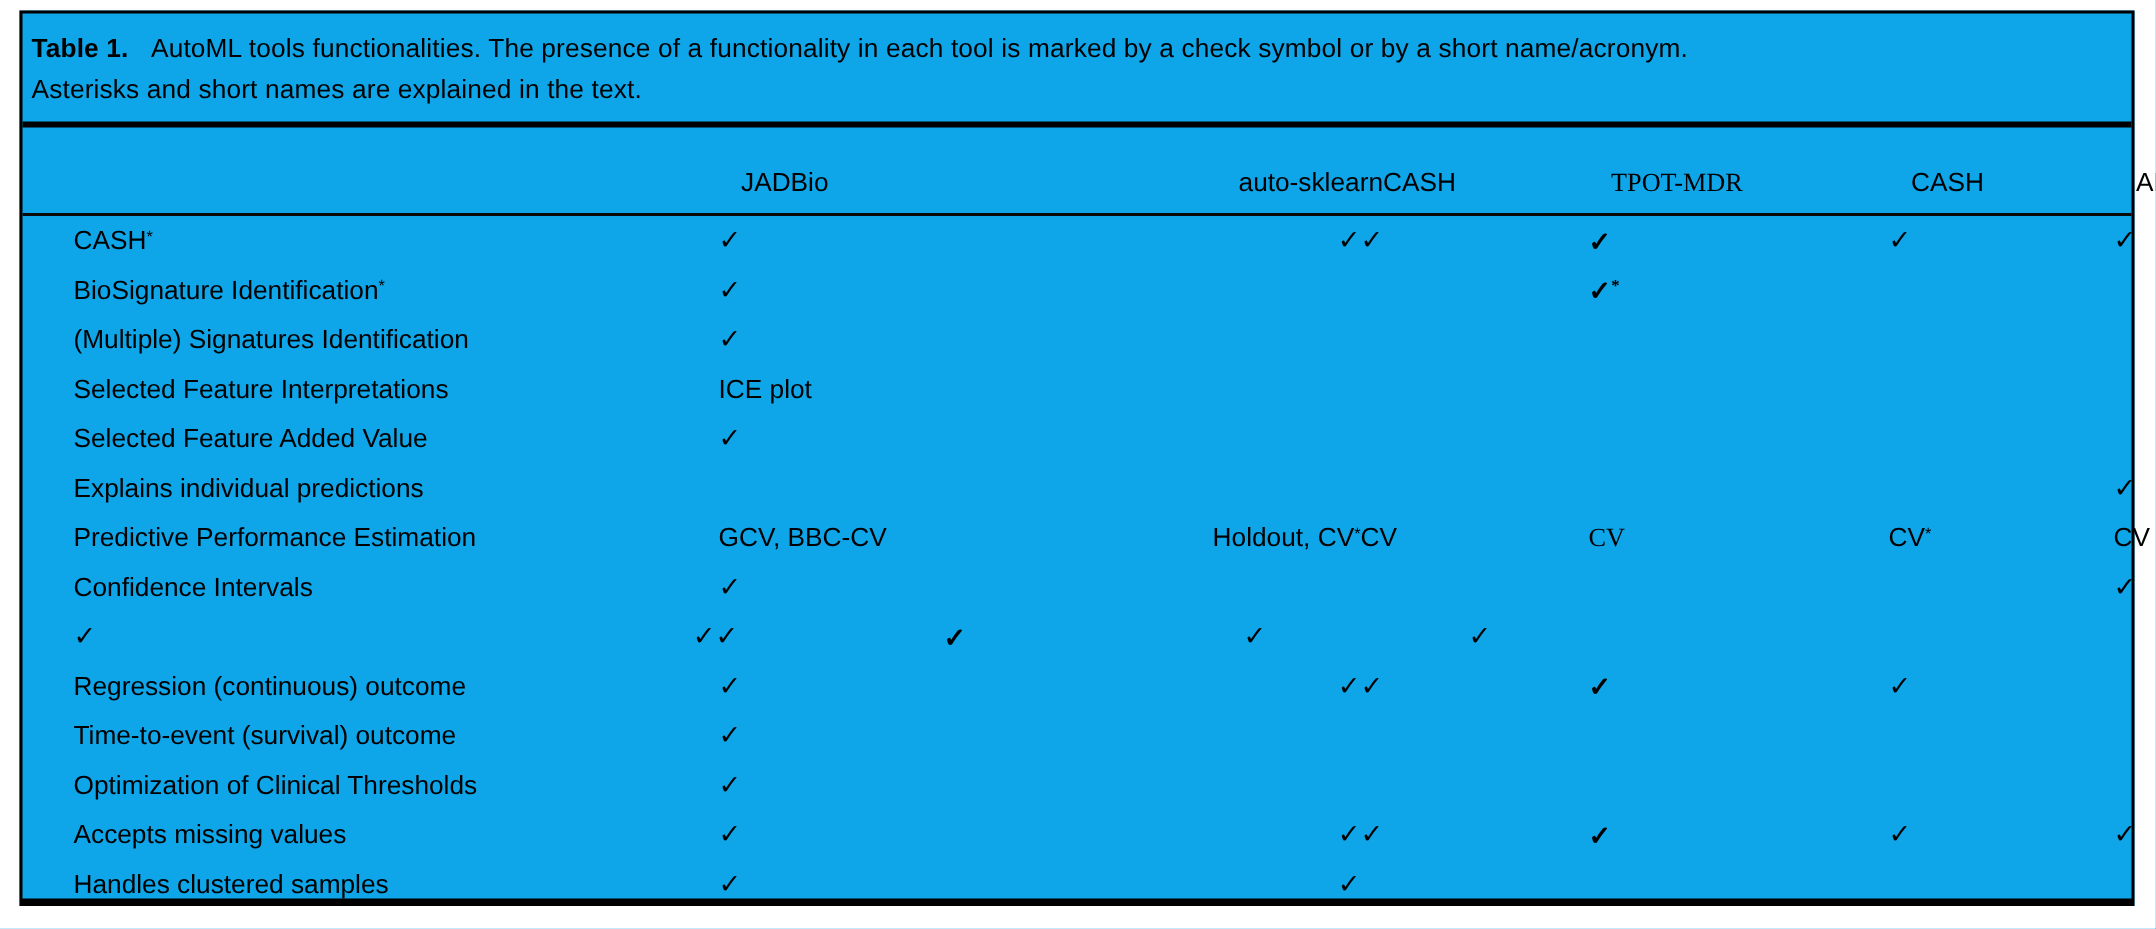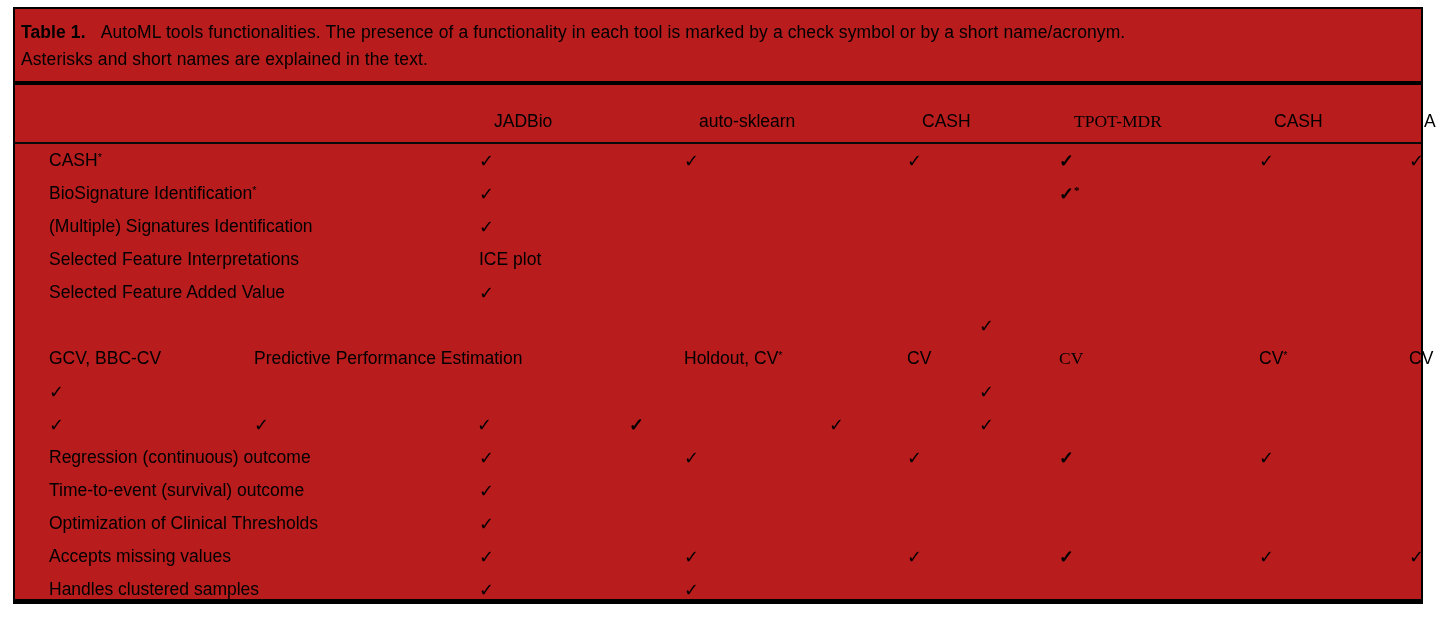--- a/index.html
+++ b/index.html
@@ -7,21 +7,21 @@
     width:1437px;height:619px;position:relative;overflow:hidden;
     font-family:"Liberation Sans","DejaVu Sans",sans-serif;
     color:#000;
     -webkit-font-smoothing:antialiased;
   }
   .frame{
     position:absolute;left:13px;top:7px;width:1410px;height:597px;
     box-sizing:border-box;
     border:2px solid #000;
     border-bottom-width:5px;
-    background:#b91c1c;
+    background:#0ea5e9;
   }
   .caption{
     padding:10px 8px 0 6px;
     font-size:17.5px;line-height:27px;
     letter-spacing:0.1px;
   }
   .caption .cap-label{font-weight:700;margin-right:15px;}
   .rule-thick{height:4px;background:#000;margin-top:8px;}
   .rule-thin{height:2px;background:#0a0a0a;}
   .header-row{
@@ -30,21 +30,21 @@
     font-size:17.5px;
     margin-left:43px;
   }
   .row{
     display:flex;align-items:center;
     height:33px;padding:0 6px;
     font-size:17.5px;white-space:nowrap;margin-left:28px;
   }
   .c0{width:430px;flex:none;}
   .c1{width:205px;flex:none;}
-  .c2{width:223px;flex:none;}
+  .c2{width:223px;flex:none;text-align:right;}
   .c3{width:152px;flex:none;}
   .c4{width:200px;flex:none;font-family:Liberation Serif, serif;}
   .c5{width:150px;flex:none;}
   .c6{flex:1;text-align:left;}
   .cell{overflow:visible;}
   .check{font-weight:700;font-size:18px;}
   sup{font-size:62%;line-height:0;position:relative;top:-0.45em;vertical-align:baseline;}
 </style>
 </head>
 <body>
@@ -105,37 +105,39 @@
       <div class="row">
         <div class="cell c0">Selected Feature Added Value</div>
         <div class="cell c1 check">✓</div>
         <div class="cell c2"></div>
         <div class="cell c3"></div>
         <div class="cell c4"></div>
         <div class="cell c5"></div>
         <div class="cell c6"></div>
       </div>
       <div class="row">
+        <div class="cell c0">Explains individual predictions</div>
         <div class="cell c1"></div>
         <div class="cell c2"></div>
         <div class="cell c3"></div>
         <div class="cell c4"></div>
         <div class="cell c5"></div>
         <div class="cell c6 check">✓</div>
       </div>
       <div class="row">
+        <div class="cell c0">Predictive Performance Estimation</div>
         <div class="cell c1">GCV, BBC-CV</div>
-        <div class="cell c0">Predictive Performance Estimation</div>
         <div class="cell c2">Holdout, CV<sup>*</sup></div>
         <div class="cell c3">CV</div>
         <div class="cell c4">CV</div>
         <div class="cell c5">CV<sup>*</sup></div>
         <div class="cell c6">CV</div>
       </div>
       <div class="row">
+        <div class="cell c0">Confidence Intervals</div>
         <div class="cell c1 check">✓</div>
         <div class="cell c2"></div>
         <div class="cell c3"></div>
         <div class="cell c4"></div>
         <div class="cell c5"></div>
         <div class="cell c6 check">✓</div>
       </div>
       <div class="row">
         <div class="cell c1 check">✓</div>
         <div class="cell c2 check">✓</div>

